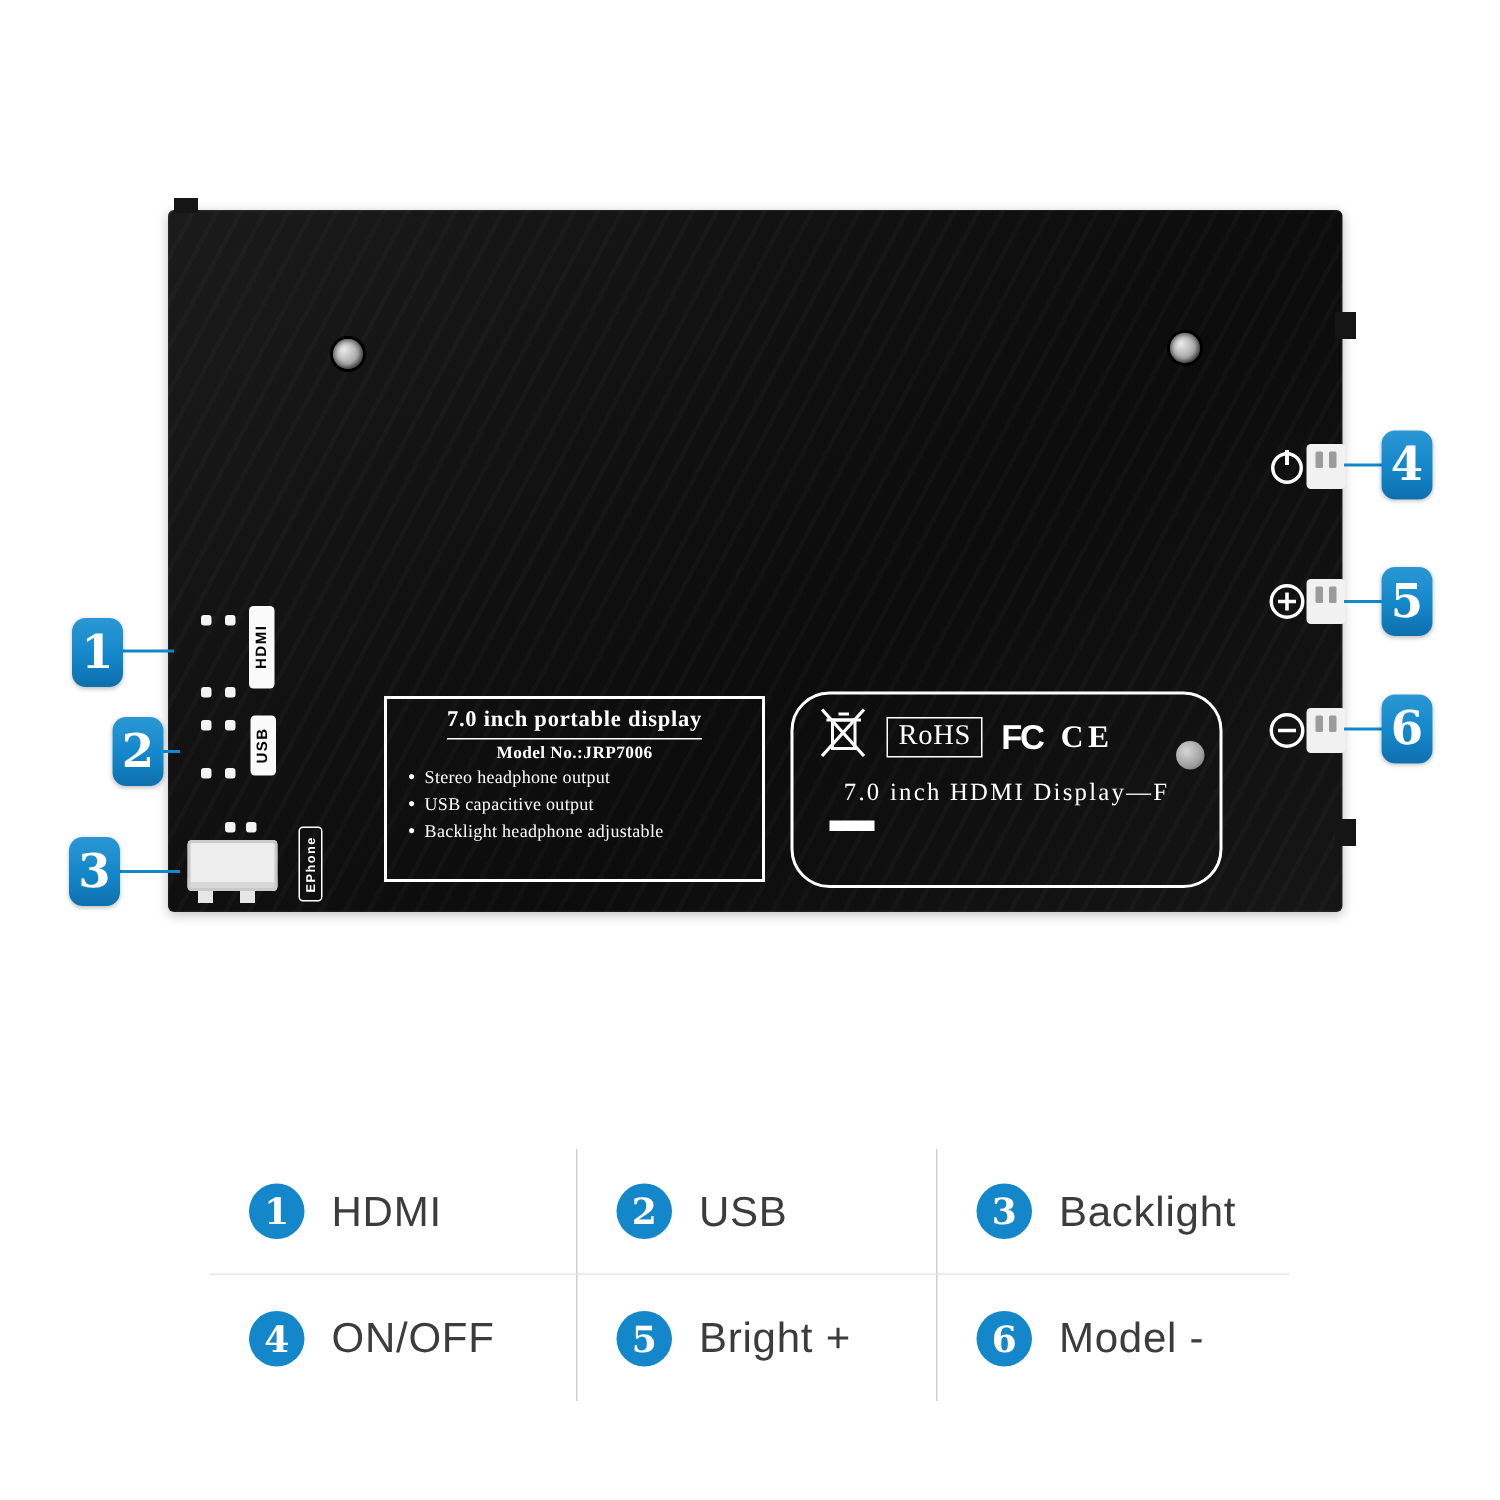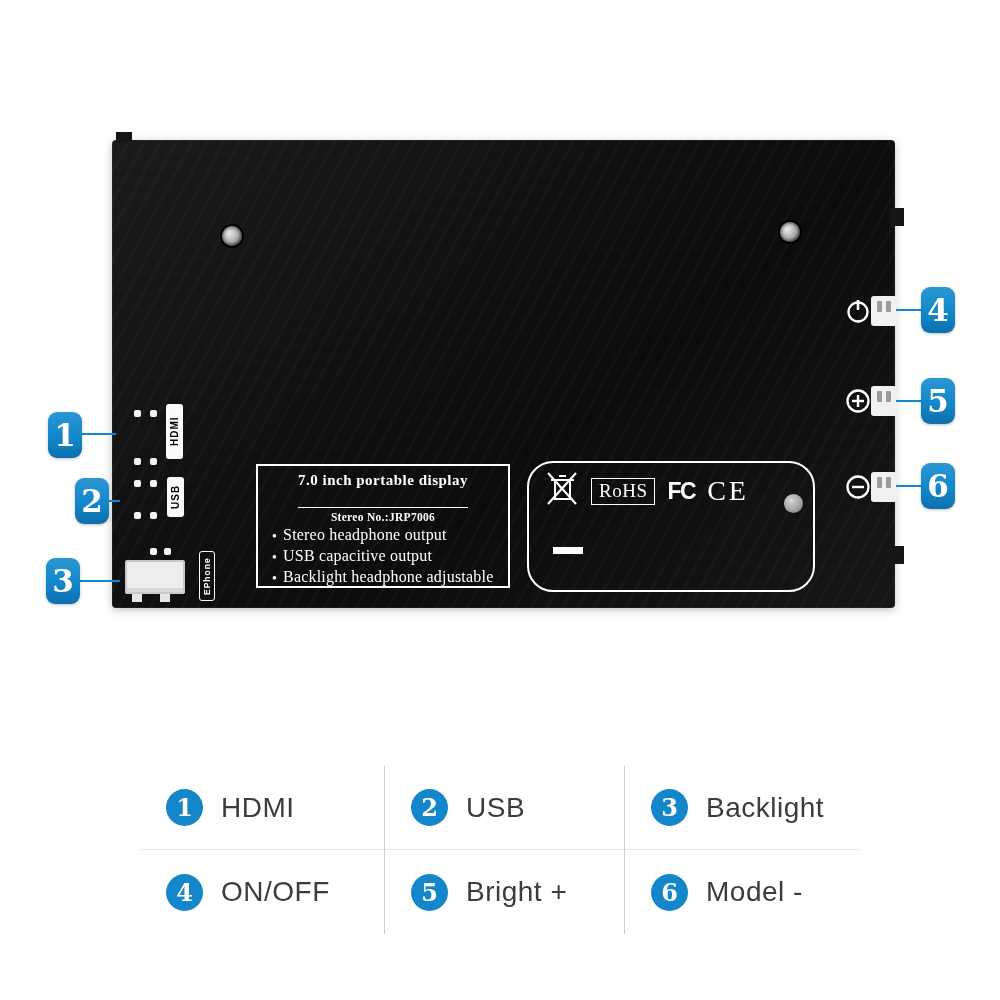--- a/index.html
+++ b/index.html
@@ -45,30 +45,30 @@
   
   .btn-ic { position:absolute; width:28px; height:28px; }
   .conn { position:absolute; width:26px; height:30px; background:#f1f1f1; border-radius:3px;
           display:flex; gap:4px; justify-content:center; padding-top:5px; }
   .conn .slot { width:5px; height:11px; background:#9b9b9b; border-radius:1px; }
 
   
   .sticker { position:absolute; border:2px solid #fff; color:#fff; font-family:"Liberation Serif", serif; }
   .sticker-left { left:144px; top:324px; width:254px; height:124px; padding:5px 8px; }
   .sl-title { text-align:center; }
-  .sl-title span { display:inline-block; font-weight:bold; font-size:15px; letter-spacing:0.5px; border-bottom:1.5px solid #fff; padding-bottom:18px; }
+  .sl-title span { display:inline-block; font-weight:bold; font-size:15px; letter-spacing:0.5px; border-bottom:1.5px solid #fff; padding-bottom:3px; }
   .sl-model { text-align:center; font-weight:bold; font-size:11.5px; margin-top:3px; letter-spacing:0.3px; }
-  .feat { font-size:16px; margin:3px 0 0 6px; letter-spacing:0.2px; }
+  .feat { font-size:12px; margin:3px 0 0 6px; letter-spacing:0.2px; }
   .feat::before { content:"\25CF"; font-size:8px; vertical-align:2px; margin-right:6px; }
 
   .sticker-right { left:415px; top:321px; width:288px; height:131px;border-radius:26px; }
   .sr-row1 { display:flex; align-items:center; gap:12px; padding:7px 10px 0 16px; }
   .rohs { border:1.5px solid #fff; padding:1px 7px 2px; font-size:19px; letter-spacing:0.5px; }
   .fcc { font-weight:bold; font-size:23px; letter-spacing:-1.5px; font-family:"Liberation Sans",sans-serif; }
-  .ce { font-size:28px; letter-spacing:3px; font-weight:400; }
+  .ce { font-size:21px; letter-spacing:3px; font-weight:700; }
   .sr-title { text-align:center; font-size:16.5px; letter-spacing:1.5px; margin-top:5px; white-space:nowrap; }
   .weee-bar { position:absolute; left:24px; top:84px; width:30px; height:7px; background:#fff; }
   .sr-row3 { display:flex; align-items:center; padding:0 12px 0 26px; margin-top:12px; }
   .brand-oval { width:38px; height:20px; border-radius:10px; background:linear-gradient(135deg,#58a8e0,#2d7ec2); display:flex; align-items:center; justify-content:center; }
   .pass { font-size:12px; margin-left:8px; letter-spacing:1px; }
   .res-block { margin-left:auto; text-align:right; font-size:10.5px; line-height:1.55; letter-spacing:0.2px; }
   .res-ic { display:inline-block; width:13px; height:8px; border:1.2px solid #fff; margin-left:5px; vertical-align:-1px; }
   .sticker-screw {
     position:absolute; left:672px; top:354px; width:19px; height:19px; border-radius:50%;
     background:radial-gradient(circle at 38% 35%, #d6d6d6, #9f9f9f 60%, #6b6b6b 90%);
@@ -160,41 +160,42 @@
         <div class="slot"></div>
         <div class="slot"></div>
       </div>
     <div class="conn" style="left:759px; top:332px;">
         <div class="slot"></div>
         <div class="slot"></div>
       </div>
 
     <div class="sticker sticker-left">
       <div class="sl-title"><span>7.0 inch portable display</span></div>
-      <div class="sl-model">Stereo No.:JRP7006</div>
+      <div class="sl-model">Model No.:JRP7006</div>
       <div class="feat">Stereo headphone output</div>
       <div class="feat">USB capacitive output</div>
       <div class="feat">Backlight headphone adjustable</div>
     </div>
 
     <div class="sticker sticker-right">
       <div class="sr-row1">
         <span>
           <svg width="34" height="38" viewBox="0 0 34 38">
             <rect x="10" y="10" width="15" height="19" fill="none" stroke="#fff" stroke-width="2"></rect>
             <line x1="6" y1="10" x2="29" y2="10" stroke="#fff" stroke-width="2"></line>
             <line x1="14" y1="6" x2="21" y2="6" stroke="#fff" stroke-width="2"></line>
             <line x1="3" y1="3" x2="31" y2="34" stroke="#fff" stroke-width="2.2"></line>
             <line x1="31" y1="3" x2="3" y2="34" stroke="#fff" stroke-width="2.2"></line>
           </svg>
         </span>
         <span class="rohs">RoHS</span>
         <span class="fcc">FC</span>
         <span class="ce">CE</span>
       </div>
+      <div class="sr-title">7.0 inch HDMI Display—F</div>
       <div class="weee-bar"></div>
     </div>
     <div class="sticker-screw"></div>
   </div>
 
   <div class="lead" style="left:80px;  top:433px; width:36px;"></div>
   <div class="lead" style="left:106px; top:500px; width:14px;"></div>
   <div class="lead" style="left:78px;  top:580px; width:42px;"></div>
   <div class="lead" style="left:896px; top:309px; width:28px;"></div>
   <div class="lead" style="left:896px; top:400px; width:28px;"></div>

